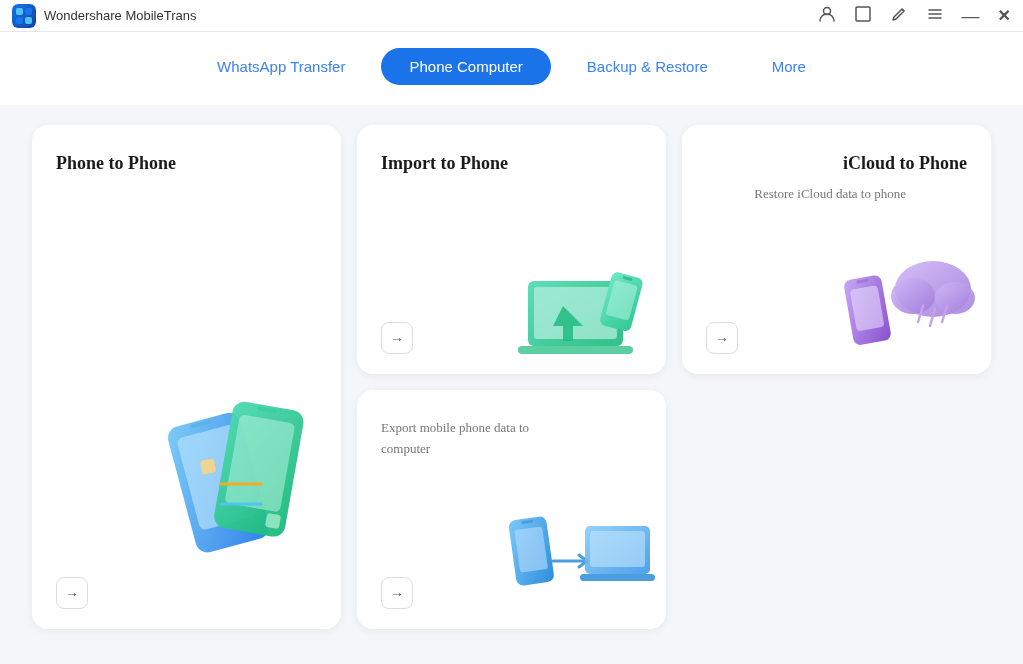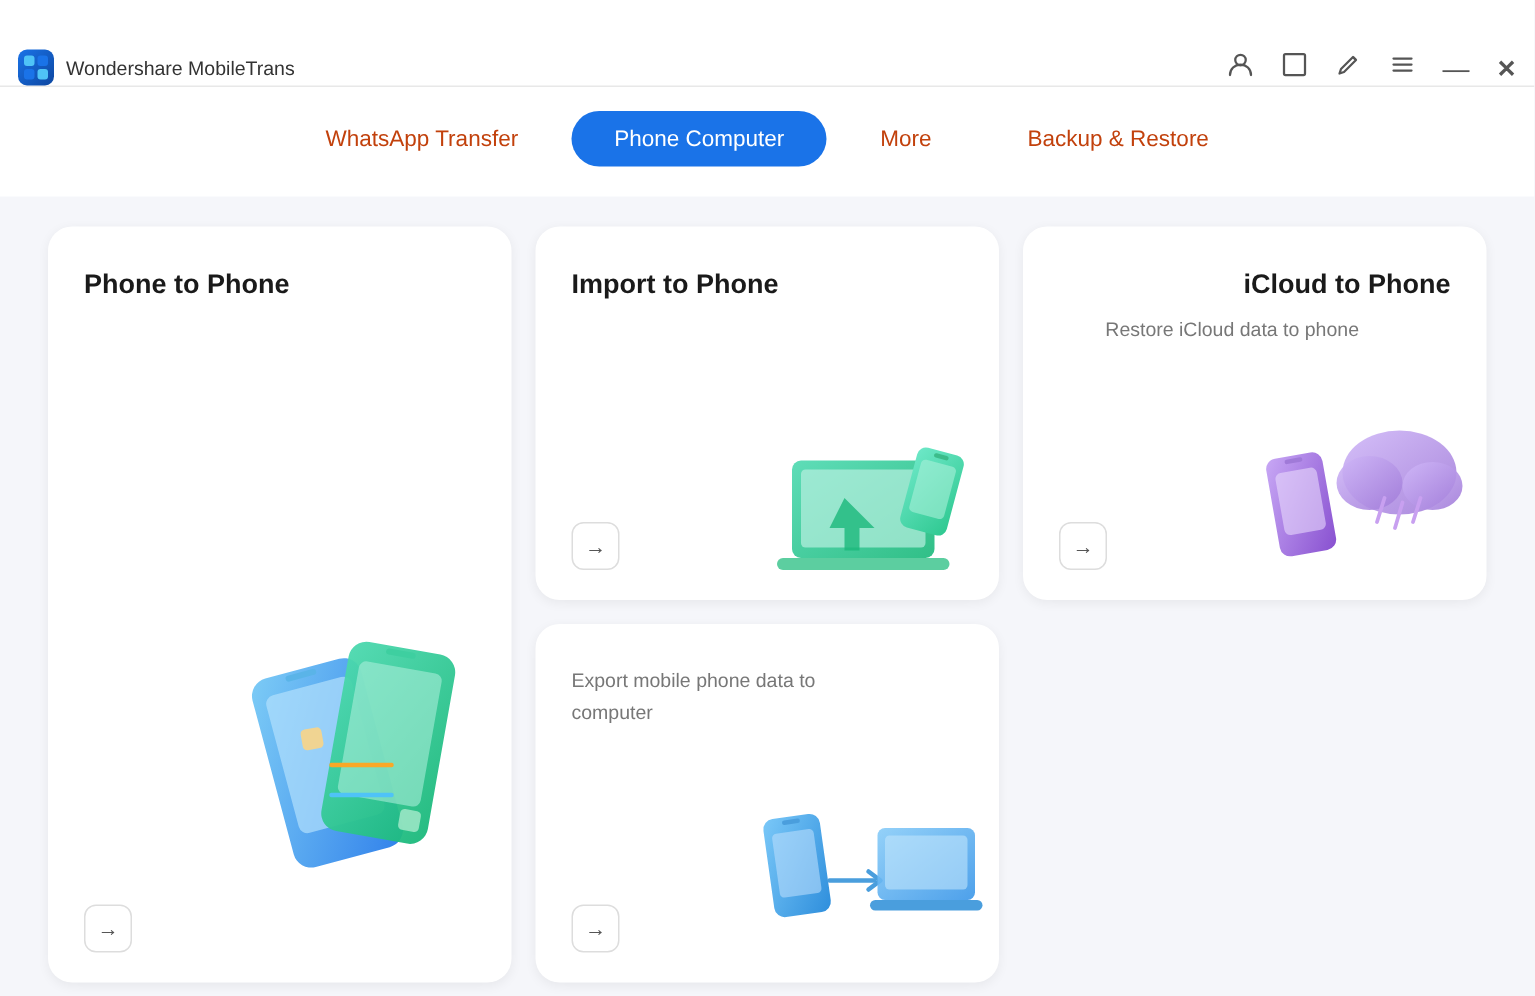--- a/index.html
+++ b/index.html
@@ -8,24 +8,24 @@
       background: #f5f6fa;
       width: 1023px;
       height: 664px;
       overflow: hidden;
       user-select: none;
     }
 
     
     .titlebar {
       display: flex;
-      align-items: flex-end;
+      align-items: center;
       justify-content: space-between;
       background: #ffffff;
-      height: 58px;
+      height: 32px;
       padding: 0 12px;
       border-bottom: 1px solid #e8e8e8;
     }
     .titlebar-left {
       display: flex;
       align-items: center;
       gap: 8px;
     }
     .app-icon {
       width: 24px;
@@ -55,36 +55,37 @@
       gap: 8px;
     }
     .nav-tab {
       padding: 10px 28px;
       border-radius: 24px;
       font-size: 15px;
       font-weight: 500;
       cursor: pointer;
       border: none;
       background: transparent;
-      color: #c2410c;
+      color: #3b82f6;
       transition: all 0.2s;
     }
     .nav-tab.active {
       background: #1a73e8;
       color: white;
     }
 
     
     .main-content {
       padding: 20px 32px 24px;
       display: grid;
       grid-template-columns: 1fr 1fr 1fr;
       grid-template-rows: auto auto;
       gap: 16px;
       height: calc(664px - 44px - 72px);
+      font-family: Liberation Serif, serif;
     }
 
     
     .card {
       background: #ffffff;
       border-radius: 16px;
       padding: 28px 24px 20px;
       position: relative;
       overflow: hidden;
       cursor: pointer;
@@ -191,22 +192,22 @@
       </svg>
     </span>
     <span style="cursor:pointer;color:#555;font-size:18px;line-height:1;">—</span>
     <span style="cursor:pointer;color:#555;font-size:16px;font-weight:bold;">✕</span>
   </div>
 </div>
 
 <div class="nav-bar">
   <button class="nav-tab">WhatsApp Transfer</button>
   <button class="nav-tab active">Phone Computer</button>
+  <button class="nav-tab">Backup &amp; Restore</button>
   <button class="nav-tab">More</button>
-  <button class="nav-tab">Backup &amp; Restore</button>
 </div>
 
 <div class="main-content">
 
   <div class="card card-large">
     <div class="card-title">Phone to Phone</div>
 
     <div class="illus-large">
       <svg width="240" height="220" viewBox="0 0 240 220">
 

